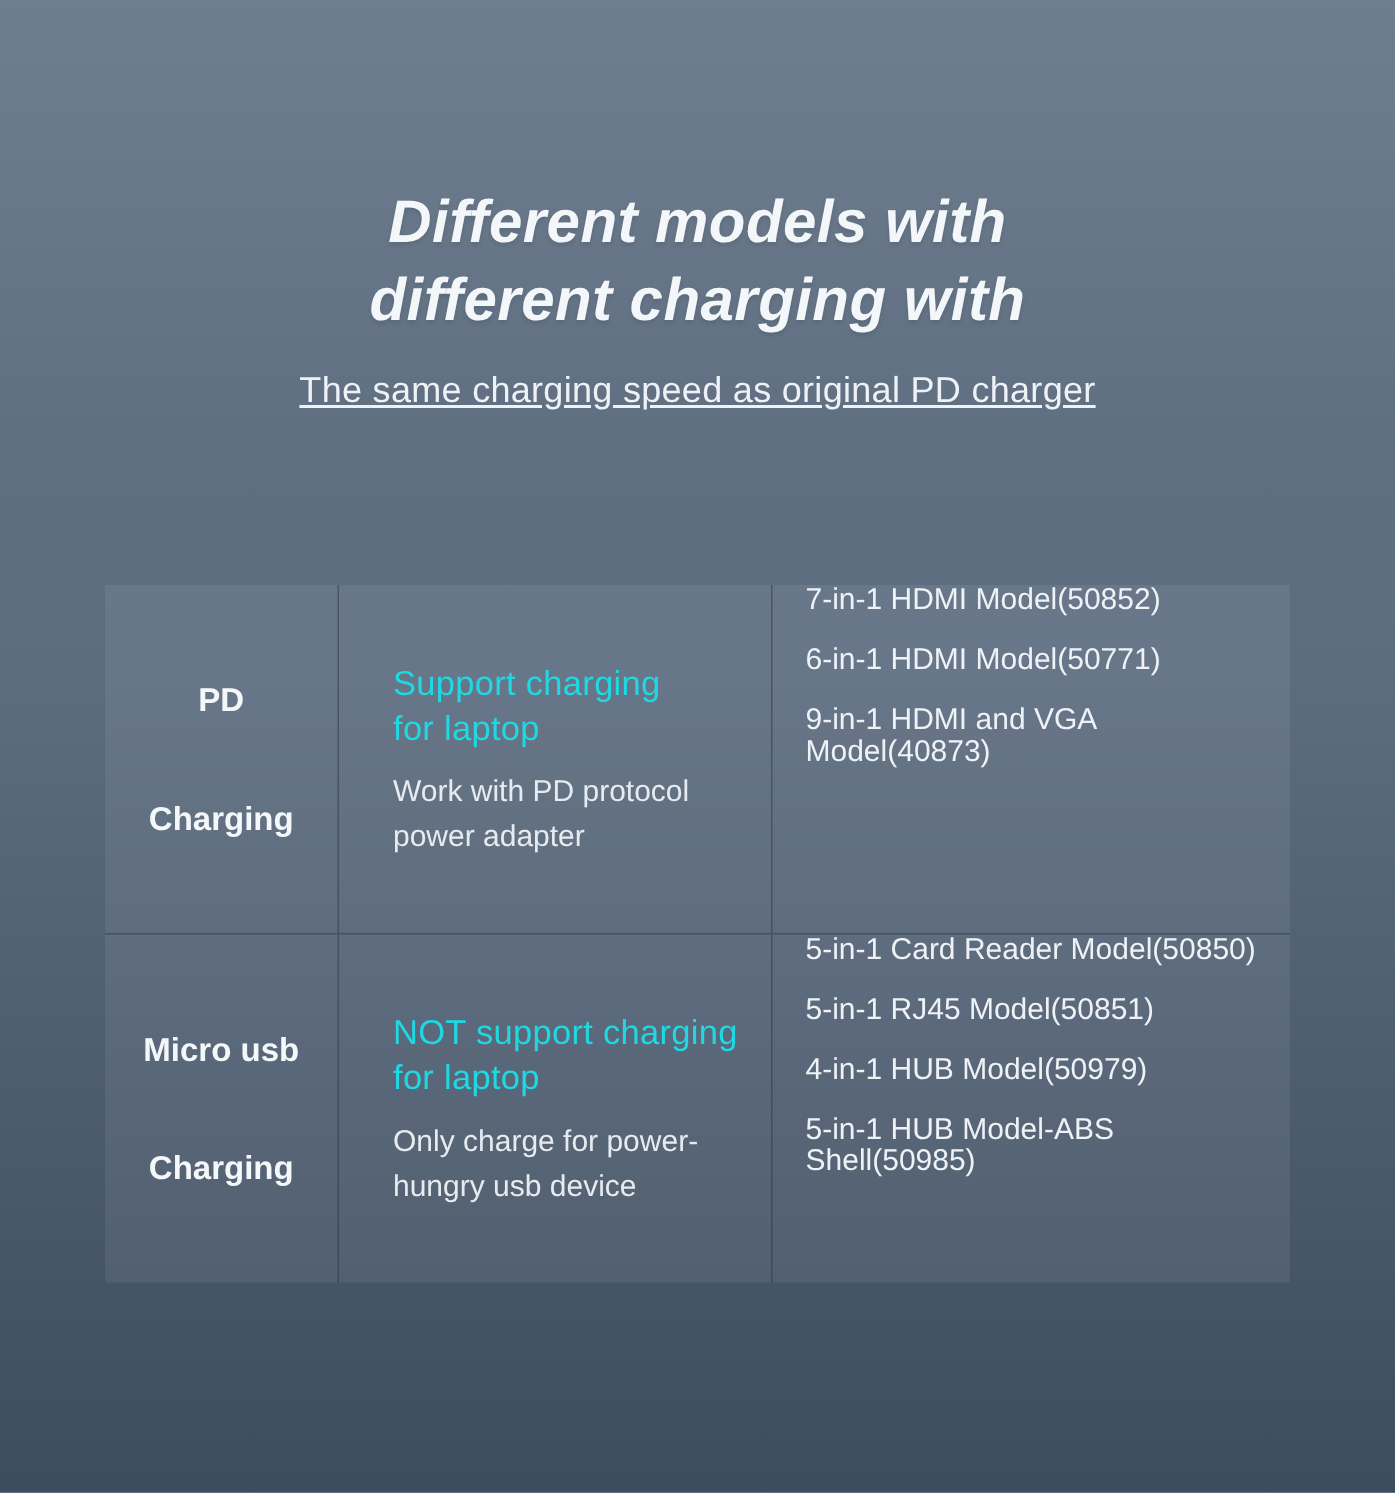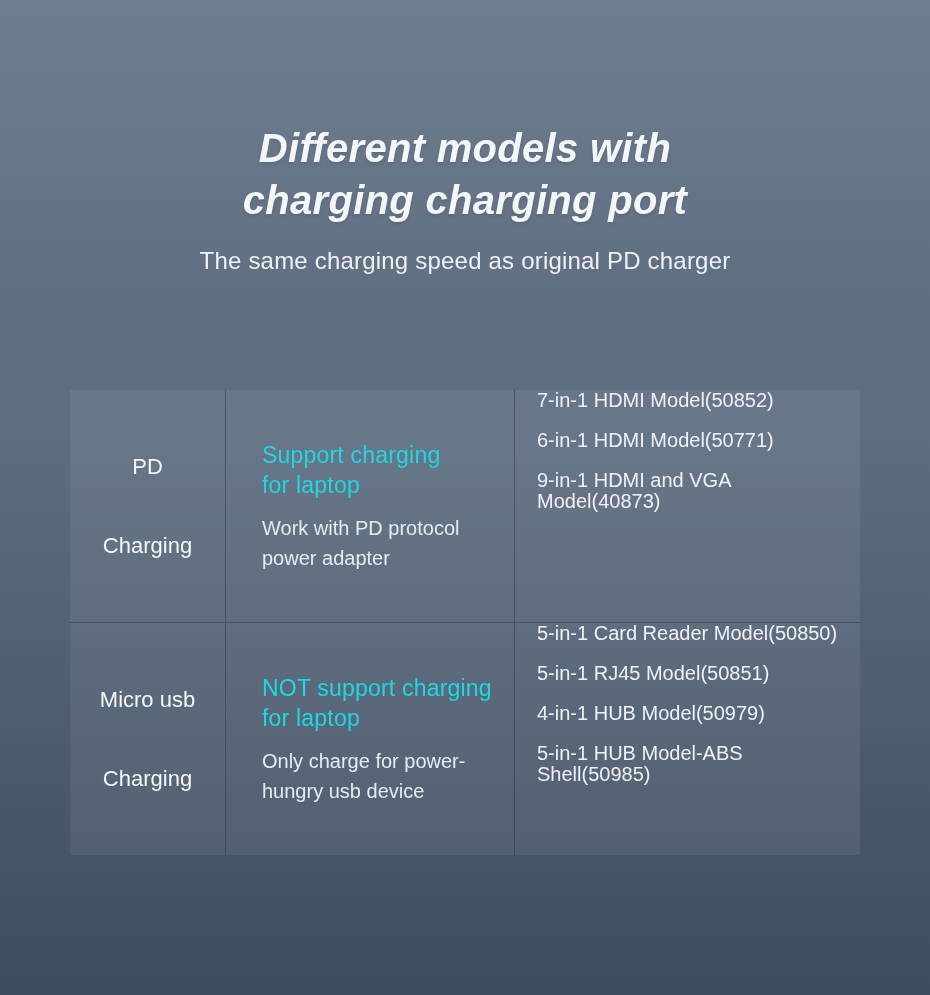--- a/index.html
+++ b/index.html
@@ -32,20 +32,21 @@
   .subtitle {
     position: absolute;
     top: 247px;
     left: 0;
     width: 100%;
     text-align: center;
     font-size: 24px;
     font-weight: 400;
     letter-spacing: 0.2px;
     color: #eef2f6;
+    text-decoration: underline;
   }
 
   .grid {
     position: absolute;
     left: 70px;
     top: 390px;
     width: 790px;
     height: 465px;
     display: grid;
     grid-template-columns: 156px 289px 345px;
@@ -57,21 +58,21 @@
     box-sizing: border-box;
   }
   .bR { border-right: 1px solid rgba(38,50,66,0.48); }
   .bB { border-bottom: 1px solid rgba(38,50,66,0.48); }
 
   .cat {
     display: flex;
     flex-direction: column;
     align-items: center;
     justify-content: center;
-    font-weight: 400;
+    font-weight: 700;
     font-size: 22px;
     line-height: 31px;
     color: #f5f8fa;
     text-align: center;
     gap: 48px;
   }
 
   .mid {
     display: flex;
     flex-direction: column;
@@ -105,21 +106,21 @@
     color: #eef2f6;
   }
 </style>
 </head>
 <body>
 
 <div class="page">
 
   <h1 class="title">
     <span>Different models with</span><br>
-    <span>charging charging port</span>
+    <span>different charging with</span>
   </h1>
 
   <div class="subtitle">The same charging speed as original PD charger</div>
 
   <div class="grid">
 
     <div class="cell cat bR bB">
       <div>PD</div>
       <div>Charging</div>
     </div>

